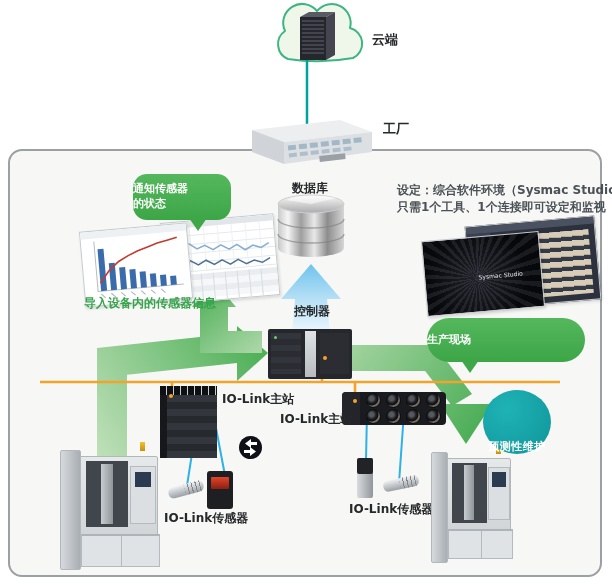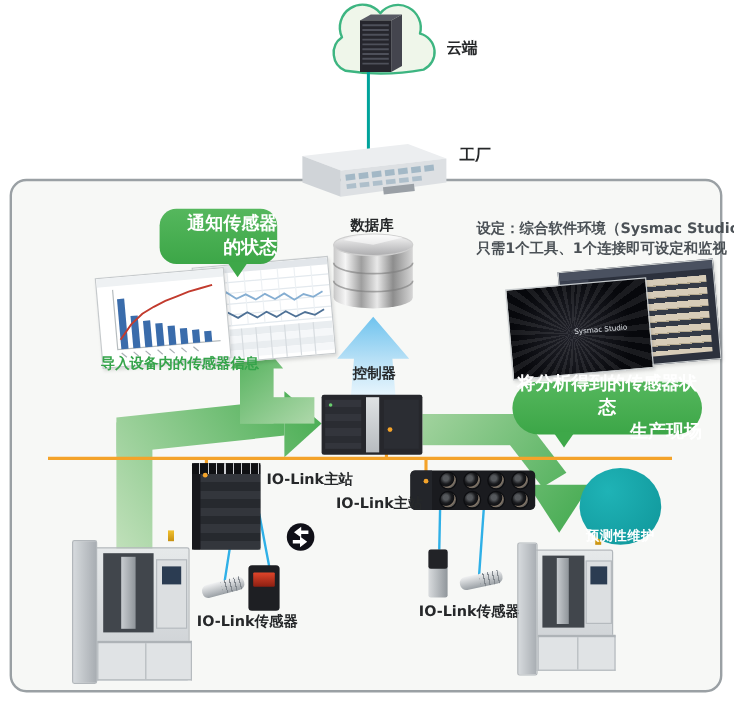--- a/index.html
+++ b/index.html
@@ -11,21 +11,21 @@
             border-radius:14px;background:#f7f8f6;box-sizing:border-box;}
   .site-pill{left:25px;top:139px;background:#fff;border:1.5px solid #8f9498;border-radius:11px;
              padding:1px 13px;font-size:12px;font-weight:bold;color:#2b2d2f;}
   
   .lbl{font-size:12px;font-weight:bold;color:#26282a;white-space:nowrap;}
   .lbl-13{font-size:13px;}
   .green-note{font-size:12px;font-weight:bold;color:#35a44a;white-space:nowrap;}
   .setting{font-size:12px;font-weight:600;color:#4b5156;line-height:17px;white-space:nowrap;}
   
   .bubble{background:linear-gradient(180deg,#55b75d,#3ca647);color:#fff;font-weight:bold;
-          font-size:15px;line-height:1.32;display:flex;flex-direction:column;align-items:flex-end;
+          font-size:11px;line-height:1.32;display:flex;flex-direction:column;align-items:flex-start;
           justify-content:center;text-align:center;border-radius:14px;}
   .bubble .tail{position:absolute;top:100%;margin-top:-2px;width:0;height:0;
                 border:9px solid transparent;border-top:13px solid #3ea849;}
   .stadium{border-radius:22px;}
   .predictive{left:483px;top:390px;width:68px;height:64px;border-radius:50%;
               background:radial-gradient(circle at 35% 30%,#1fb3b6,#0f9599);
               color:#fff;font-size:11px;font-weight:bold;display:flex;align-items:flex-end;
               justify-content:center;letter-spacing:.5px;}
   
   .win{border:1px solid #c6cacc;background:#fff;box-shadow:1px 2px 3px rgba(0,0,0,.12);
@@ -250,21 +250,20 @@
     <div>只需1个工具、1个连接即可设定和监视</div>
   </div>
   <div class="abs green-note" style="left:54px;top:295px;margin-left:30px;">导入设备内的传感器信息</div>
 
   <div class="abs bubble" style="left:133px;top:174px;width:98px;height:46px;">
     <span>通知传感器</span>
     <span>的状态</span>
     <span class="tail" style="left:56px;"></span>
   </div>
   <div class="abs bubble stadium" style="left:427px;top:318px;width:158px;height:44px;">
-    <span>将分析得到的传感器状态</span>
     <span>生产现场</span>
     <span class="tail" style="left:34px;"></span>
   </div>
 
   <div class="abs controller">
     <div class="ctl-left"></div>
     <div class="ctl-stripe"></div>
     <div class="ctl-right"></div>
     <span class="dot" style="left:55px;top:27px;width:4px;height:4px;background:#f4a32a;"></span>
     <span class="dot" style="left:6px;top:7px;width:3px;height:3px;background:#69d06e;"></span>

